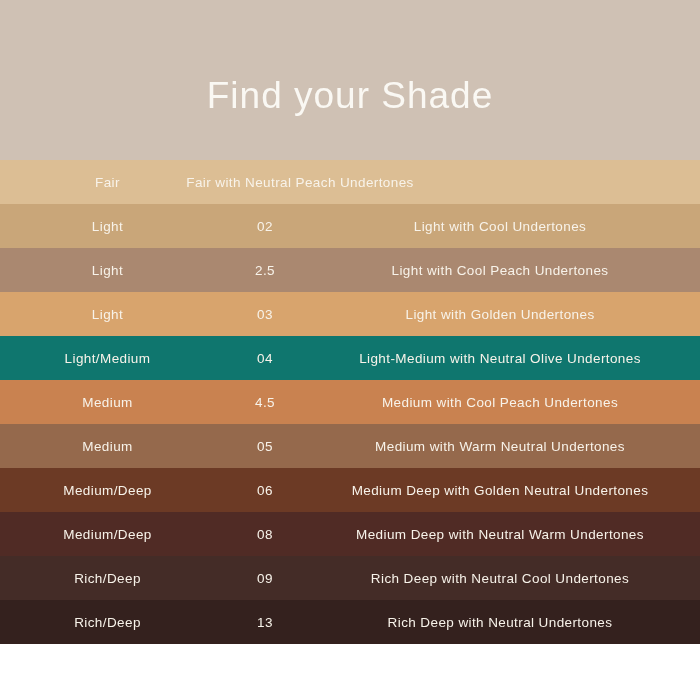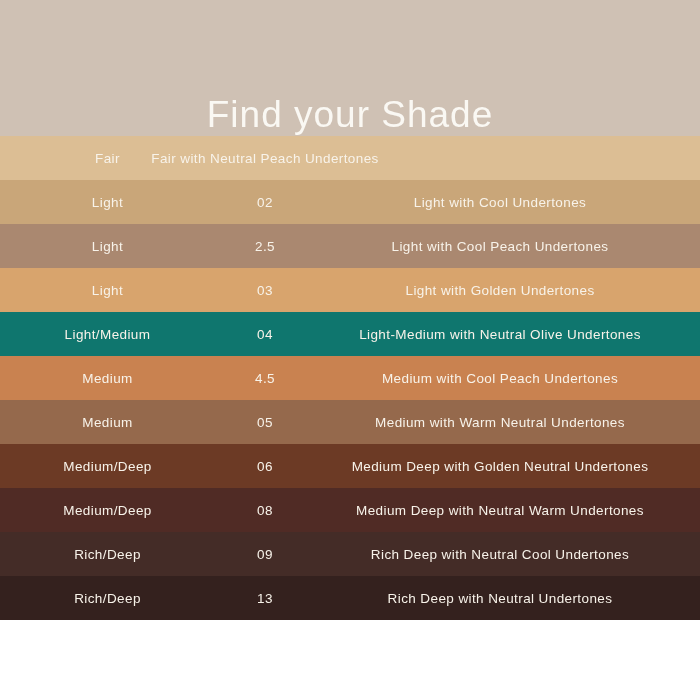--- a/index.html
+++ b/index.html
@@ -4,25 +4,25 @@
 <style>
   html, body { margin: 0; padding: 0; background: #ffffff; }
   .page {
     width: 700px;
     height: 700px;
     overflow: hidden;
     font-family: "Liberation Sans", sans-serif;
     -webkit-font-smoothing: antialiased;
   }
   .header {
-    height: 136px;
+    height: 160px;
     box-sizing: border-box;
     padding-top: 32px;
     display: flex;
-    align-items: flex-end;
+    align-items: center;
     justify-content: center;
   }
   .title {
     margin: 0;
     font-size: 37px;
     font-weight: 500;
     letter-spacing: 1px;
     color: #faf8f3;
   }
   .rows { display: block; }
@@ -46,21 +46,21 @@
 <body>
 
 <div class="page">
 
   <header class="header" style="background-color: rgb(207, 193, 180);">
     <h1 class="title">Find your Shade</h1>
   </header>
 
   <main class="rows">
 
-    <div class="row" style="background-color: rgb(220, 190, 148);">
+    <div class="row" style="background-color: rgb(220, 190, 148); gap: 35px;">
       <span class="cell">Fair</span>
       <span class="cell">Fair with Neutral Peach Undertones</span>
     </div>
 
     <div class="row" style="background-color: rgb(201, 166, 121);">
       <span class="cell">Light</span>
       <span class="cell">02</span>
       <span class="cell">Light with Cool Undertones</span>
     </div>
 

